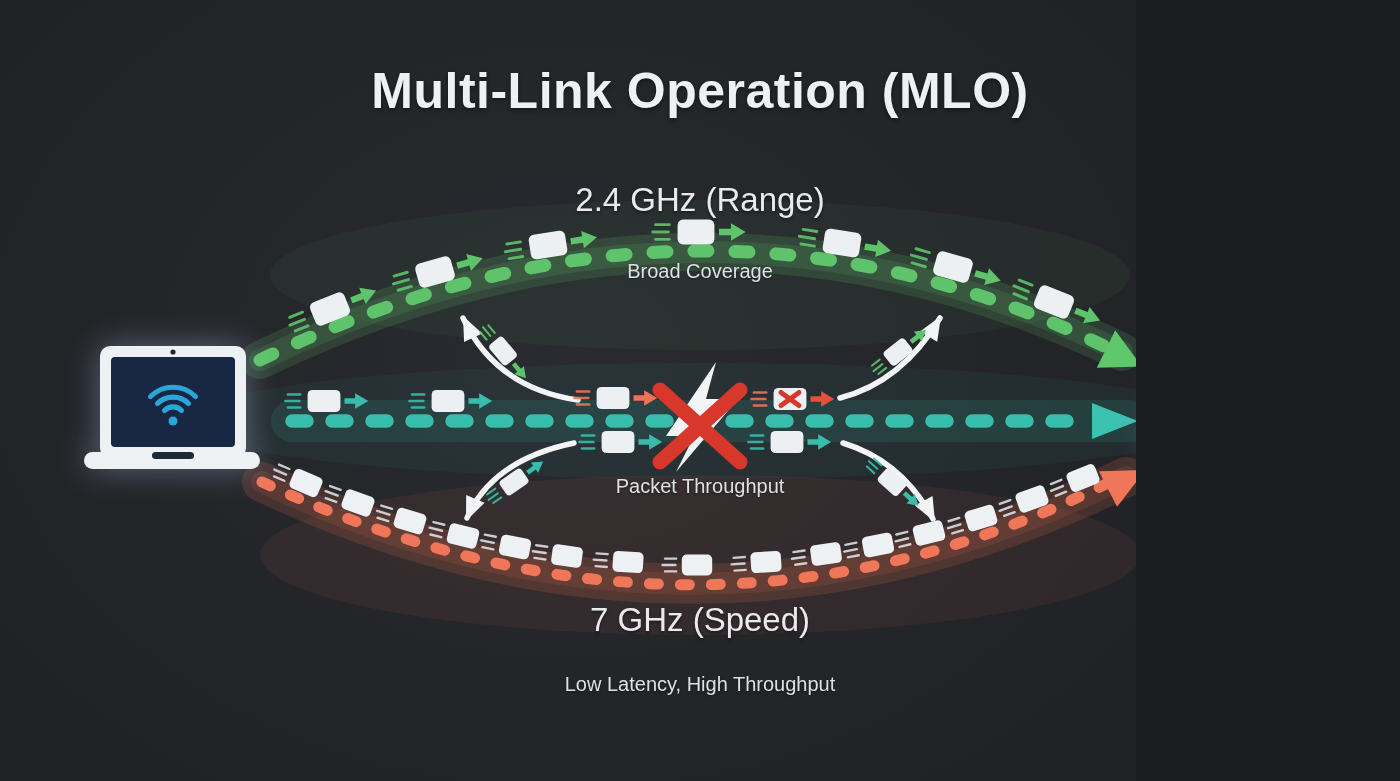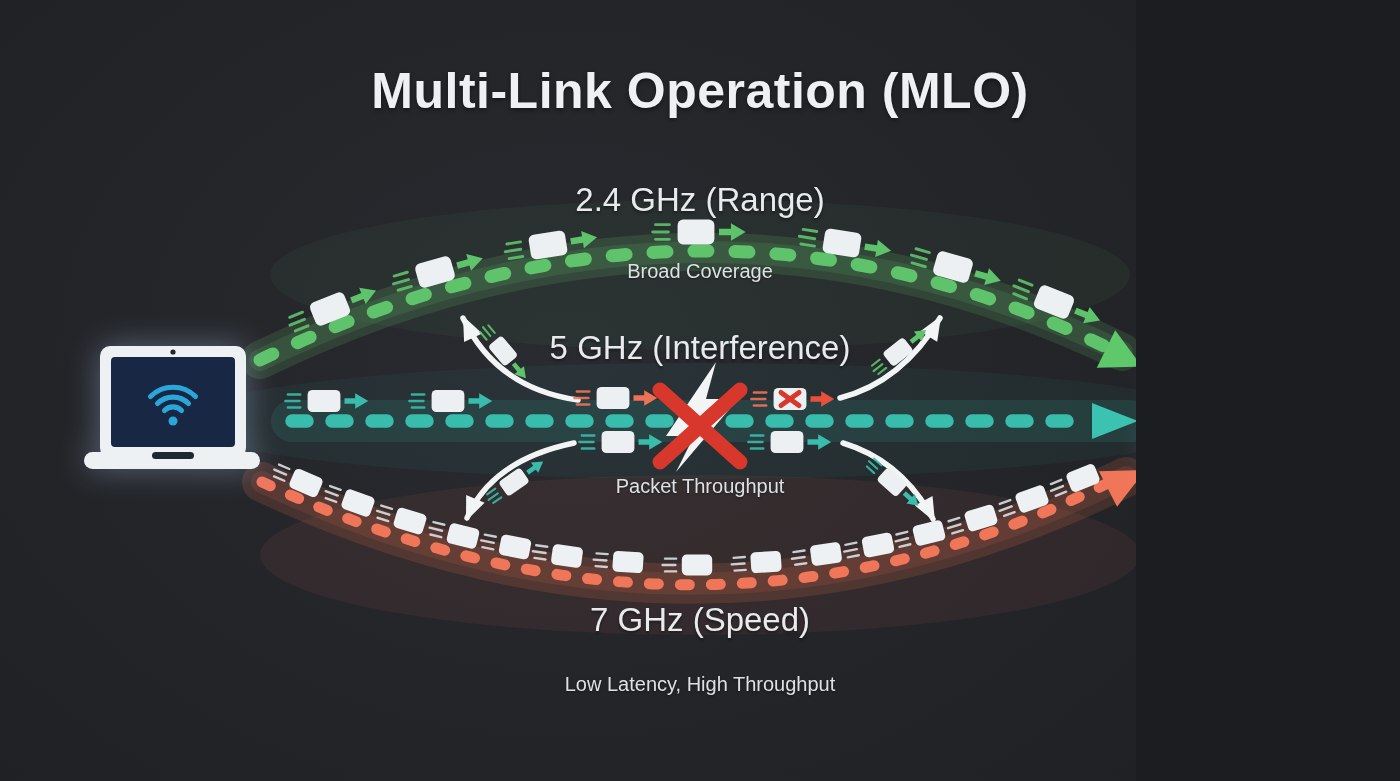--- a/index.html
+++ b/index.html
@@ -182,18 +182,17 @@
       <circle cx="1294" cy="443" r="5" fill="#ee6a5c"></circle>
     </g>
     <rect x="1168" y="464" width="24" height="8" rx="4" fill="#eef2f5"></rect>
     <rect x="1274" y="464" width="24" height="8" rx="4" fill="#eef2f5"></rect>
   </g>
 </svg>
 
 <div class="label title">Multi-Link Operation (MLO)</div>
 <div class="label band band24">2.4 GHz (Range)</div>
 <div class="label sub sub24">Broad Coverage</div>
-<div class="label band band5">5 GHz (Interference)</div>
 <div class="label sub sub5">Packet Throughput</div>
 <div class="label band band6">7 GHz (Speed)</div>
 <div class="label sub sub6">Low Latency, High Throughput</div>
 
 </div>
 
 </body></html>

